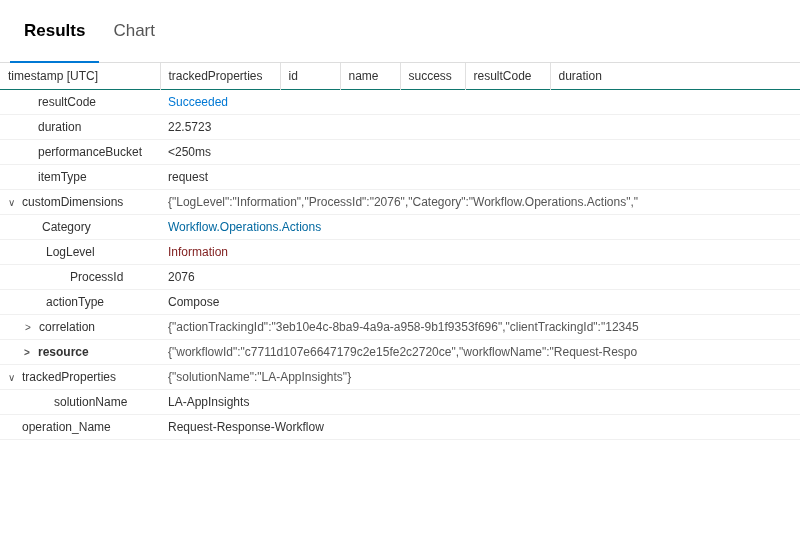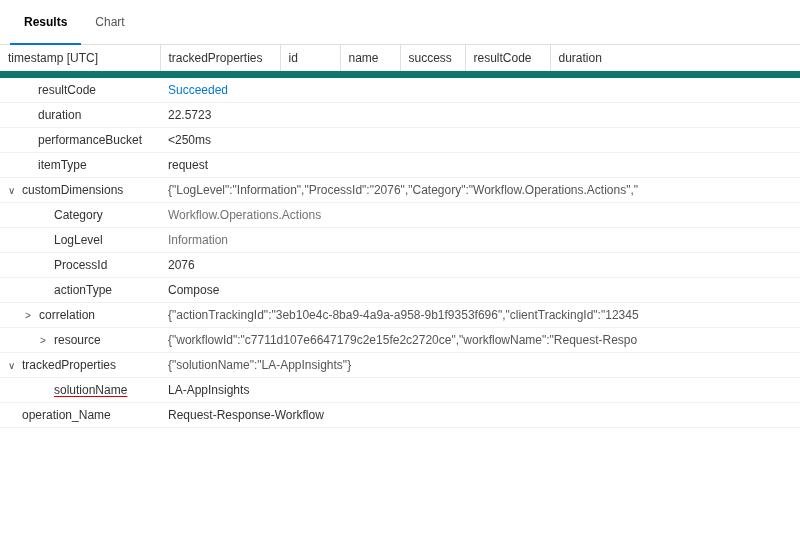--- a/index.html
+++ b/index.html
@@ -10,23 +10,23 @@
       color: #333;
     }
 
     
     .tabs {
       display: flex;
       border-bottom: 1px solid #ddd;
       padding: 0 10px;
     }
     .tab {
-      padding: 15px 14px;
+      padding: 21px 14px;
       cursor: pointer;
-      font-size: 12px;
+      font-size: 17px;
       color: #555;
       position: relative;
     }
     .tab.active {
       color: #000;
       font-weight: 600;
     }
     .tab.active::after {
       content: '';
       position: absolute;
@@ -39,21 +39,21 @@
 
     
     .results-table {
       width: 100%;
       border-collapse: collapse;
       table-layout: fixed;
     }
 
     .results-table thead tr {
       background: #fff;
-      border-bottom: 7px solid #0f766e;
+      border-bottom: 1px solid #0f766e;
     }
 
     .results-table thead th {
       text-align: left;
       padding: 6px 8px;
       font-weight: 400;
       font-size: 12px;
       color: #333;
       border-right: 1px solid #e0e0e0;
       white-space: nowrap;
@@ -80,21 +80,20 @@
     .results-table tbody td {
       padding: 5px 8px;
       vertical-align: top;
       font-size: 12px;
       overflow: hidden;
       text-overflow: ellipsis;
       white-space: nowrap;
     }
 
     .underline-red {
-      text-decoration: underline;
       text-decoration-color: #d00;
       text-underline-offset: 2px;
       text-align: right;
     }
 
     .table-wrapper {
       overflow: auto;
       max-height: 526px;
     }
   </style>
@@ -134,41 +133,41 @@
         </tr>
         <tr>
           <td style="padding-left: 24px;"><span style="display: inline-block; width: 14px;"></span><span>itemType</span></td>
           <td colspan="6" style="overflow: hidden; text-overflow: ellipsis; white-space: nowrap;"><span>request</span></td>
         </tr>
         <tr>
           <td style=""><span style="display: inline-block; width: 14px; font-size: 10px; color: rgb(85, 85, 85); cursor: pointer;">∨</span><span>customDimensions</span></td>
           <td colspan="6" style="overflow: hidden; text-overflow: ellipsis; white-space: nowrap;"><span style="color: rgb(85, 85, 85);">{"LogLevel":"Information","ProcessId":"2076","Category":"Workflow.Operations.Actions","</span></td>
         </tr>
         <tr>
-          <td style="padding-left: 40px;"><span style="display: inline-block; width: 14px;"></span><span>Category</span></td>
-          <td colspan="6" style="overflow: hidden; text-overflow: ellipsis; white-space: nowrap;"><span style="color: #737373;">Workflow.Operations.Actions</span></td>
+          <td style="padding-left: 28px;"><span style="display: inline-block; width: 14px;"></span><span>Category</span></td>
+          <td colspan="6" style="overflow: hidden; text-overflow: ellipsis; white-space: nowrap;"><span style="color: #0369a1;">Workflow.Operations.Actions</span></td>
         </tr>
         <tr>
-          <td style="padding-left: 40px;"><span style="display: inline-block; width: 14px;"></span><span>LogLevel</span></td>
-          <td colspan="6" style="overflow: hidden; text-overflow: ellipsis; white-space: nowrap;"><span style="color: #737373;">Information</span></td>
+          <td style="padding-left: 32px;"><span style="display: inline-block; width: 14px;"></span><span>LogLevel</span></td>
+          <td colspan="6" style="overflow: hidden; text-overflow: ellipsis; white-space: nowrap;"><span style="color: #7f1d1d;">Information</span></td>
         </tr>
         <tr>
-          <td style="padding-left: 40px;"><span style="display: inline-block; width: 14px;"></span><span>ProcessId</span></td>
+          <td style="padding-left: 56px;"><span style="display: inline-block; width: 14px;"></span><span>ProcessId</span></td>
           <td colspan="6" style="overflow: hidden; text-overflow: ellipsis; white-space: nowrap;"><span>2076</span></td>
         </tr>
         <tr>
-          <td style="padding-left: 40px;"><span style="display: inline-block; width: 14px;"></span><span>actionType</span></td>
+          <td style="padding-left: 32px;"><span style="display: inline-block; width: 14px;"></span><span>actionType</span></td>
           <td colspan="6" style="overflow: hidden; text-overflow: ellipsis; white-space: nowrap;"><span>Compose</span></td>
         </tr>
         <tr>
           <td style="padding-left: 25px;"><span style="display: inline-block; width: 14px; font-size: 10px; color: rgb(85, 85, 85); cursor: pointer;">&gt;</span><span>correlation</span></td>
           <td colspan="6" style="overflow: hidden; text-overflow: ellipsis; white-space: nowrap;"><span style="color: rgb(85, 85, 85);">{"actionTrackingId":"3eb10e4c-8ba9-4a9a-a958-9b1f9353f696","clientTrackingId":"12345</span></td>
         </tr>
         <tr>
-          <td style="padding-left: 40px;"><span style="display: inline-block; width: 14px; font-size: 10px; color: rgb(85, 85, 85); cursor: pointer;">&gt;</span><span>resource</span></td>
+          <td style="padding-left: 24px; font-weight: bold;"><span style="display: inline-block; width: 14px; font-size: 10px; color: rgb(85, 85, 85); cursor: pointer;">&gt;</span><span>resource</span></td>
           <td colspan="6" style="overflow: hidden; text-overflow: ellipsis; white-space: nowrap;"><span style="color: rgb(85, 85, 85);">{"workflowId":"c7711d107e6647179c2e15fe2c2720ce","workflowName":"Request-Respo</span></td>
         </tr>
         <tr>
           <td style="padding-left: 8px;"><span style="display: inline-block; width: 14px; font-size: 10px; color: rgb(85, 85, 85); cursor: pointer;">∨</span><span>trackedProperties</span></td>
           <td colspan="6" style="overflow: hidden; text-overflow: ellipsis; white-space: nowrap;"><span style="color: rgb(85, 85, 85);">{"solutionName":"LA-AppInsights"}</span></td>
         </tr>
         <tr>
           <td style="padding-left: 40px;"><span style="display: inline-block; width: 14px;"></span><span class="underline-red">solutionName</span></td>
           <td colspan="6" style="overflow: hidden; text-overflow: ellipsis; white-space: nowrap;"><span>LA-AppInsights</span></td>
         </tr>

